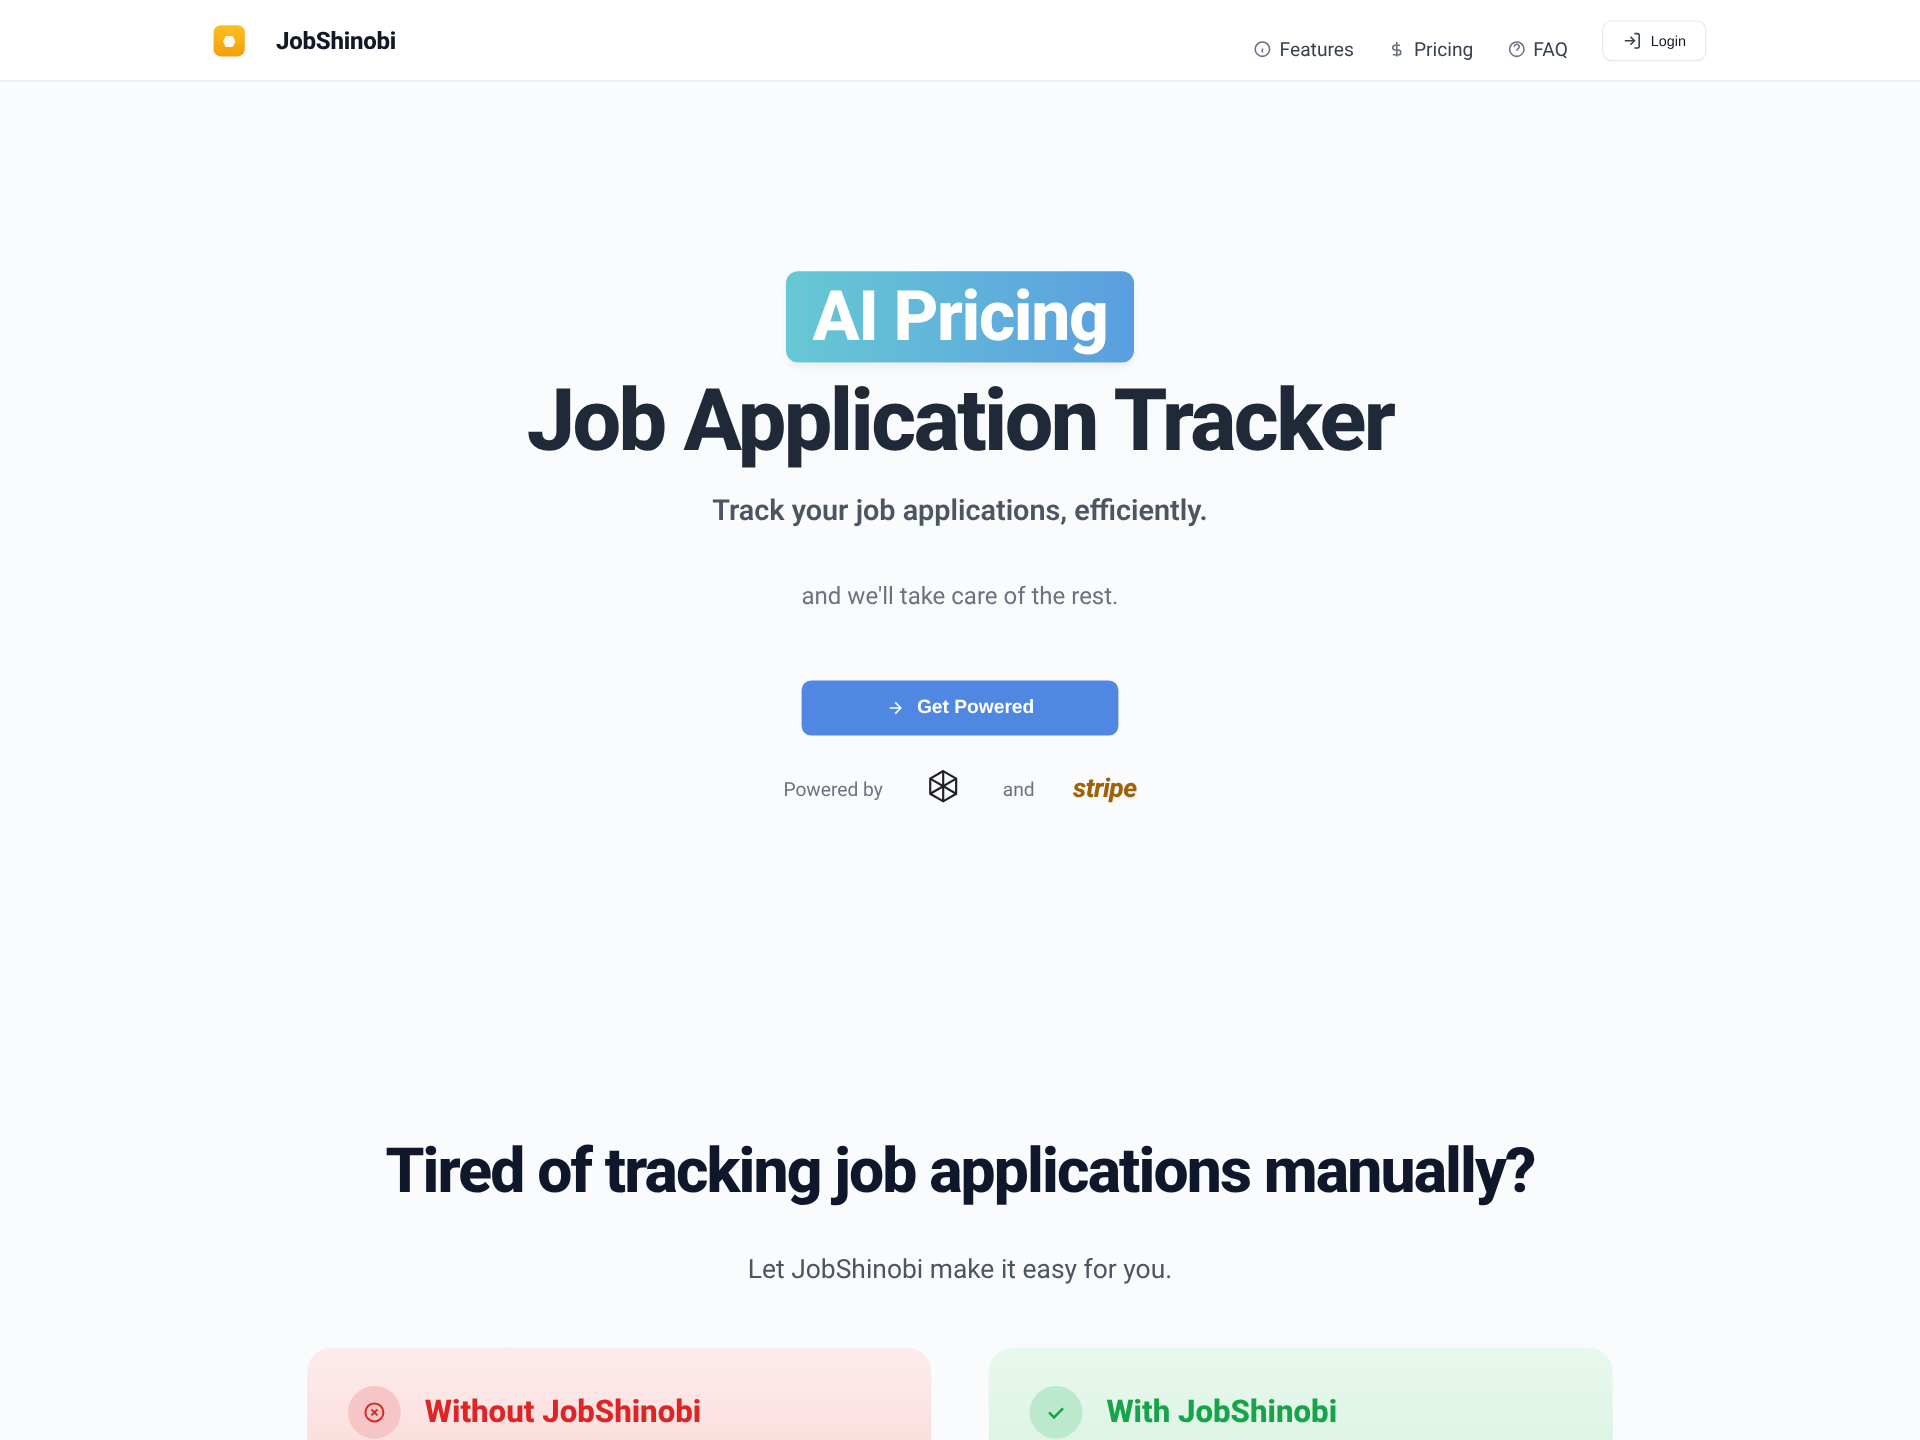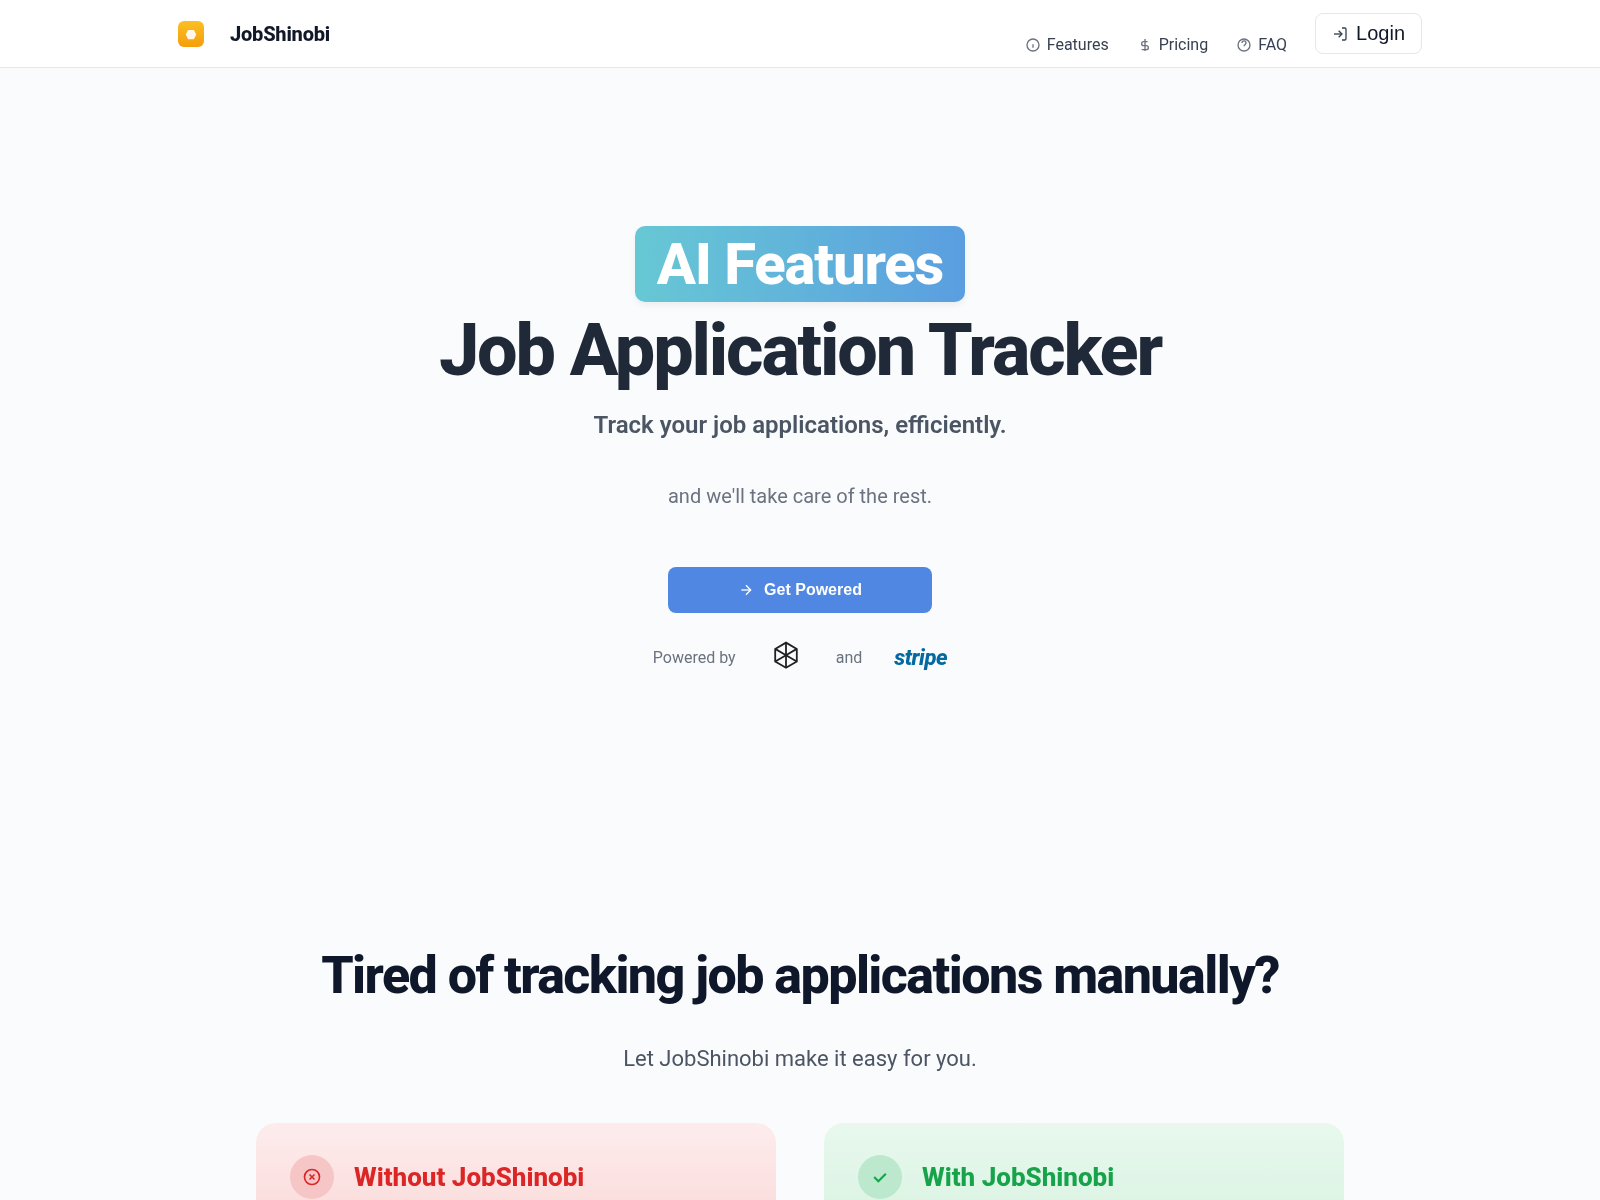--- a/index.html
+++ b/index.html
@@ -59,21 +59,21 @@
 .nav-item svg { width: 16px; height: 16px; stroke: #6b7280; }
 .login-btn {
   display: flex;
   align-items: center;
   gap: 8px;
   padding: 8px 16px;
   border: 1px solid #e5e7eb;
   border-radius: 8px;
   background: #ffffff;
   cursor: pointer;
-  font-size: 20px;
+  font-size: 12px;
   color: #111827;
   font-weight: 500;
 }
 .login-btn svg { width: 16px; height: 16px; stroke: #374151; }
 
 
 .hero {
   text-align: center;
   padding-top: 158px;
 }
@@ -130,21 +130,21 @@
   justify-content: center;
   margin-top: 26px;
   color: #6b7280;
   font-size: 16px;
 }
 .powered .openai { width: 36px; height: 36px; }
 .powered .stripe {
   font-style: italic;
   font-weight: 800;
   font-size: 22px;
-  color: #0369a1;
+  color: #a16207;
   letter-spacing: -0.02em;
 }
 
 
 .section2 {
   text-align: center;
   margin-top: 270px;
 }
 .section2-title {
   font-size: 52px;
@@ -239,21 +239,21 @@
           <path d="M15 3h4a2 2 0 012 2v14a2 2 0 01-2 2h-4"></path>
           <polyline points="10 17 15 12 10 7"></polyline>
           <line x1="15" y1="12" x2="3" y2="12"></line>
         </svg>
       <span>Login</span>
     </button>
   </nav>
 </header>
 
 <section class="hero">
-  <div class="badge">AI Features</div>
+  <div class="badge">AI Pricing</div>
   <h1 class="hero-title">Job Application Tracker</h1>
   <p class="tagline">Track your job applications, efficiently.</p>
   <p class="subtext">
     <br>
     <span>and we'll take care of the rest.</span>
   </p>
   <button class="cta">
     <svg viewBox="0 0 24 24" fill="none" stroke-width="2">
         <line x1="5" y1="12" x2="19" y2="12"></line>
         <polyline points="12 5 19 12 12 19"></polyline>

